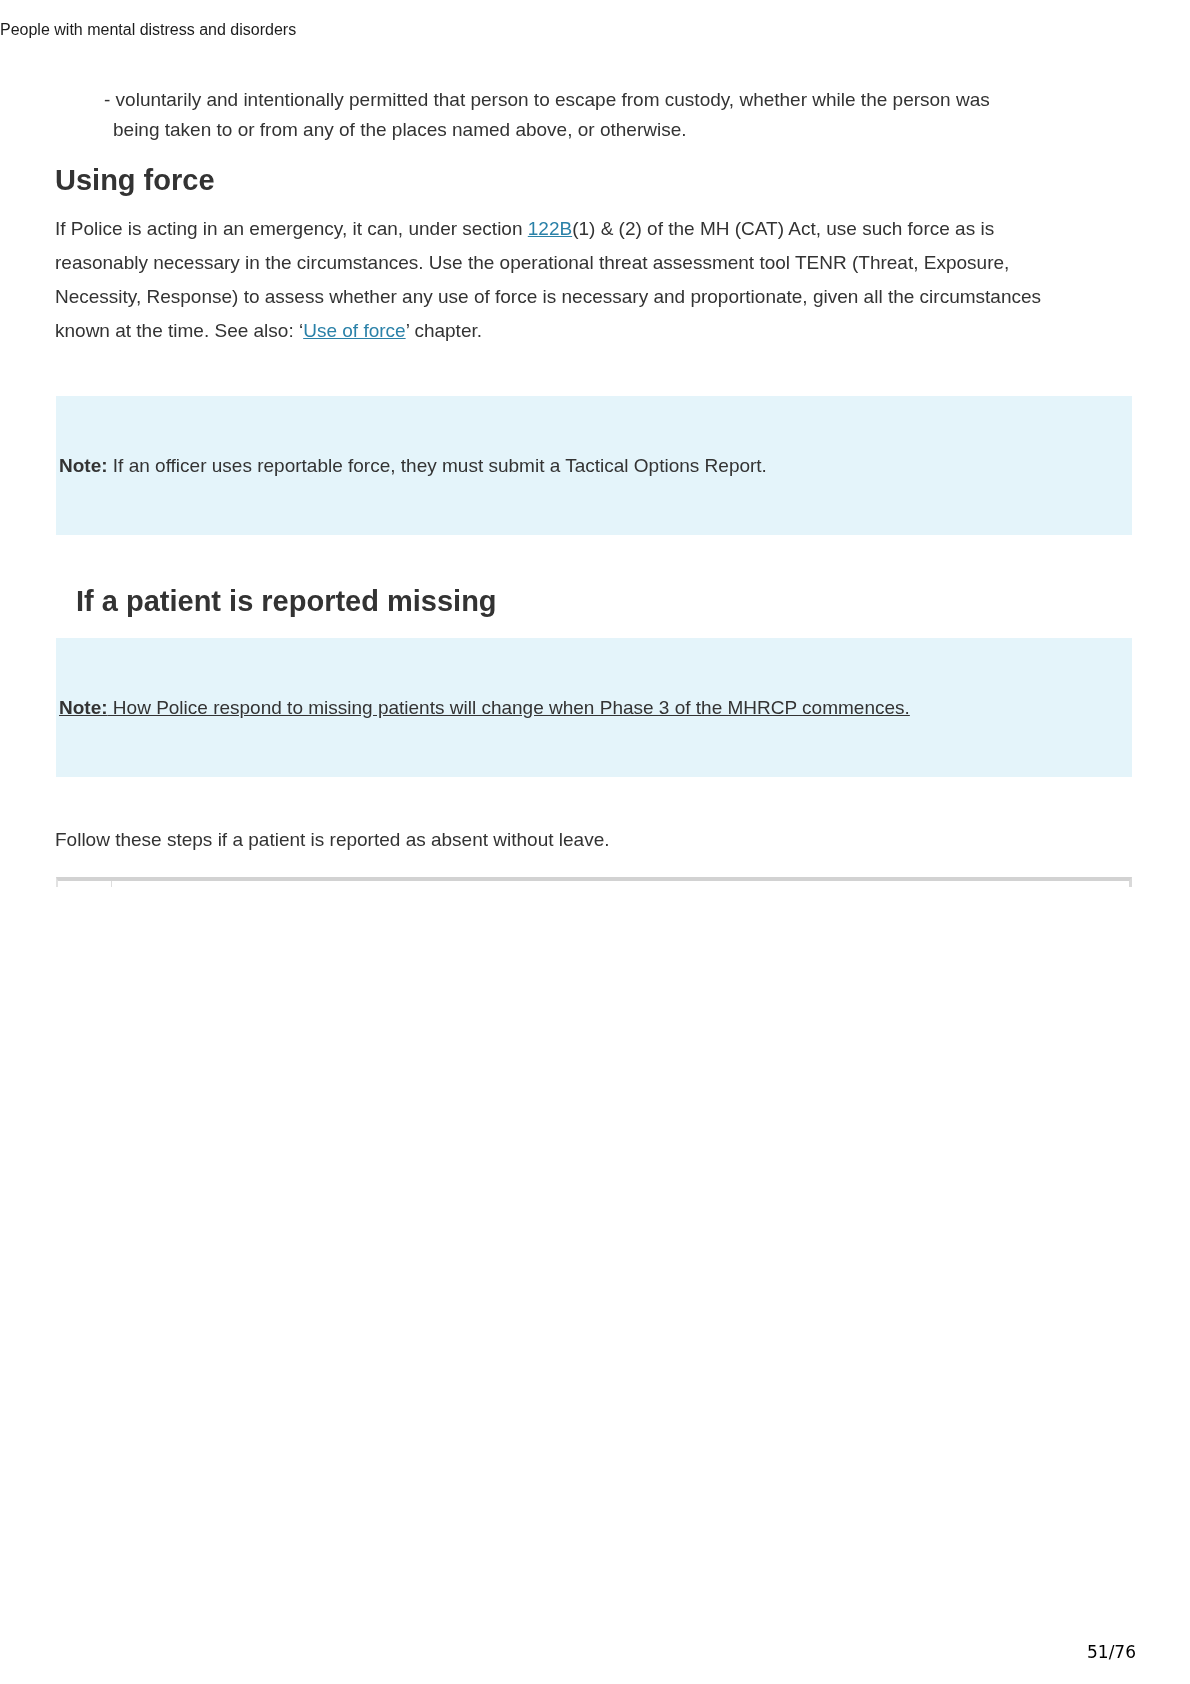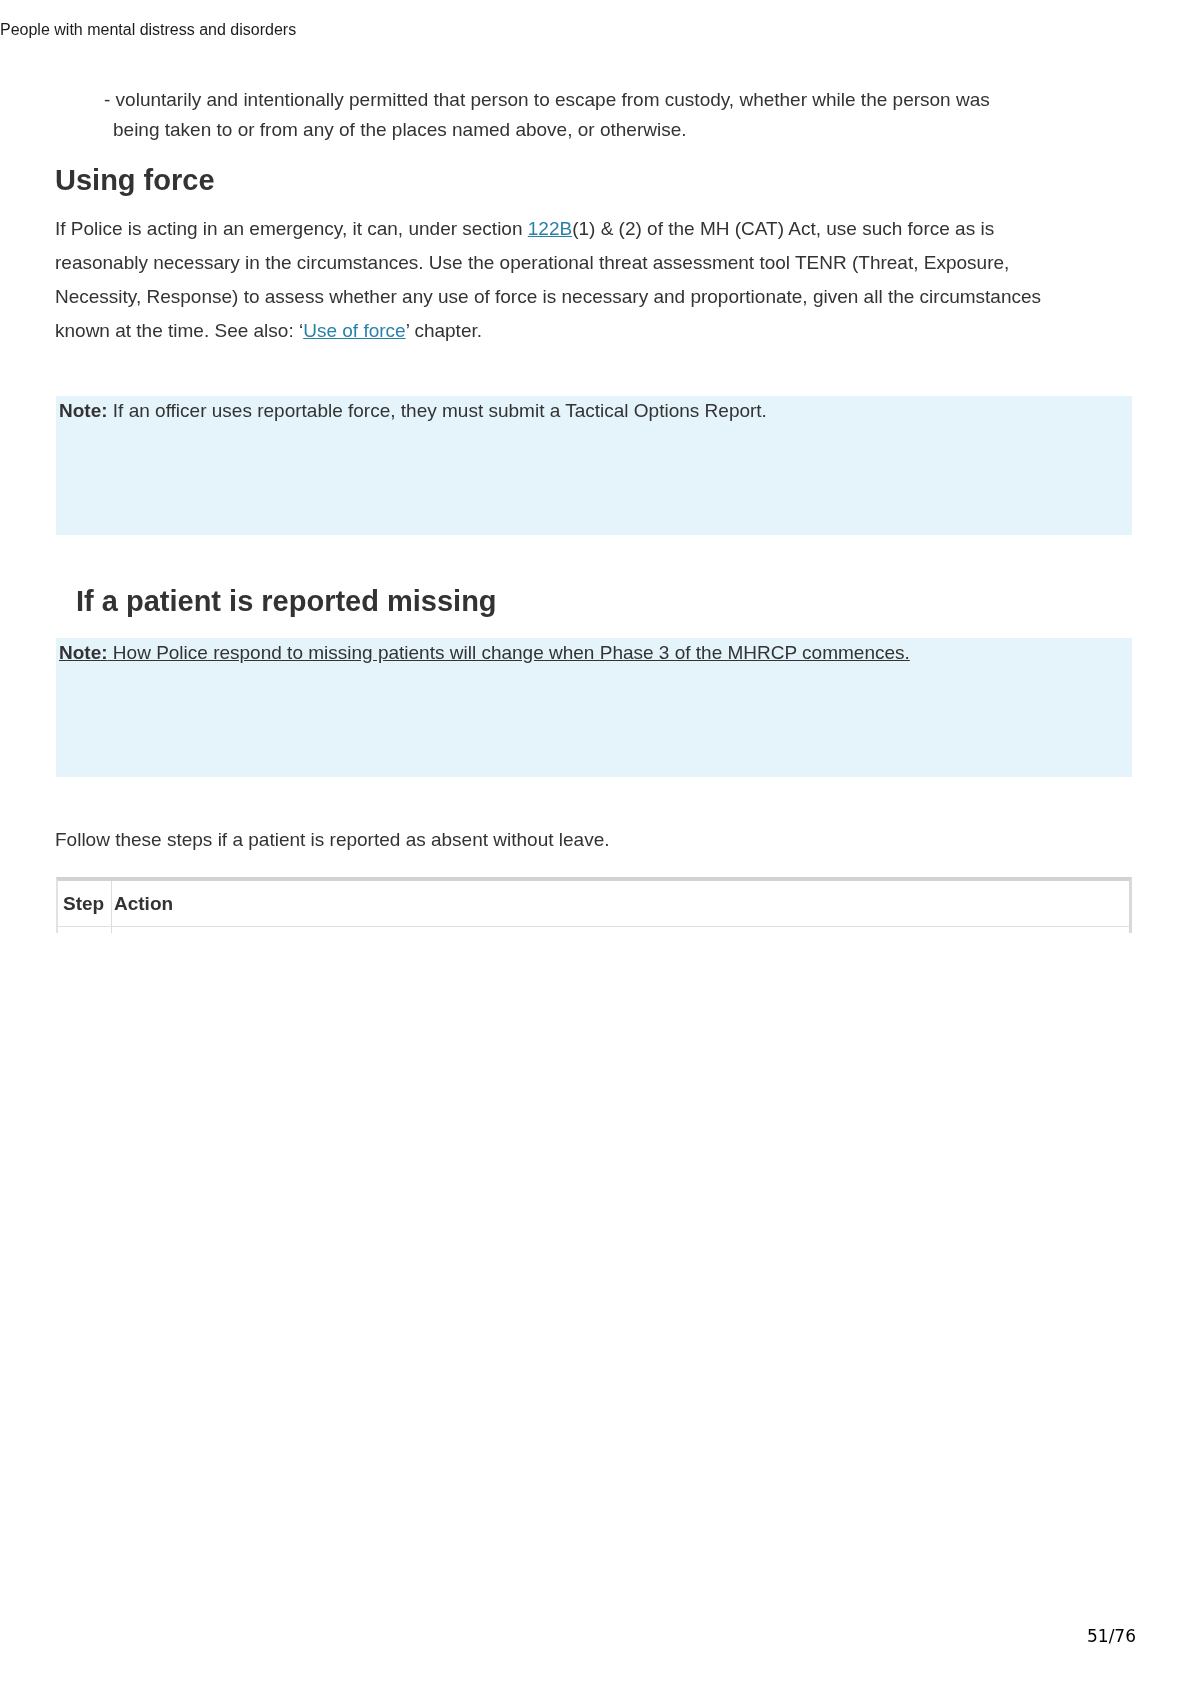--- a/index.html
+++ b/index.html
@@ -44,20 +44,21 @@
     color:#2a81a8;
     text-decoration:underline;
     cursor:pointer;
   }
   .note-box {
     margin-left:56px;
     width:1076px;
     height:139px;
     background:#e4f4fa;
     display:flex;
+    align-items:center;
     font-size:19px;
     line-height:30px;
     padding-left:3px;
     box-sizing:border-box;
   }
   .note1 { margin-top:48px; }
   .note2 { margin-top:19px;text-decoration:underline; }
   .note-label { font-weight:bold; }
   .intro {
     margin:46px 0 16px 55px;
@@ -103,21 +104,21 @@
     background:#ffffff;
   }
   .sliver-step {
     width:54px;
     border-right:1px solid #dddddd;
     box-sizing:border-box;
   }
   .page-number {
     position:absolute;
     right:54px;
-    bottom:38px;
+    bottom:22px;
     font-family:"DejaVu Sans", sans-serif;
     font-size:17px;
     color:#000000;
   }
 </style>
 </head>
 <body>
 
 <div class="doc-header">People with mental distress and disorders</div>
 
@@ -133,22 +134,18 @@
 
 <div class="h1 h1-missing">If a patient is reported missing</div>
 
 <div class="note-box note2">
   <div><span class="note-label">Note:</span><span> How Police respond to missing patients will change when Phase 3 of the MHRCP commences.</span></div>
 </div>
 
 <div class="intro">Follow these steps if a patient is reported as absent without leave.</div>
 
 <div class="steps-table">
-  <div class="thead-row">
-    <div class="th-step">Step</div>
-    <div class="th-action">Action</div>
-  </div>
   <div class="row-sliver">
     <div class="sliver-step"></div>
   </div>
 </div>
 
 <div class="page-number">51/76</div>
 
 </body></html>

